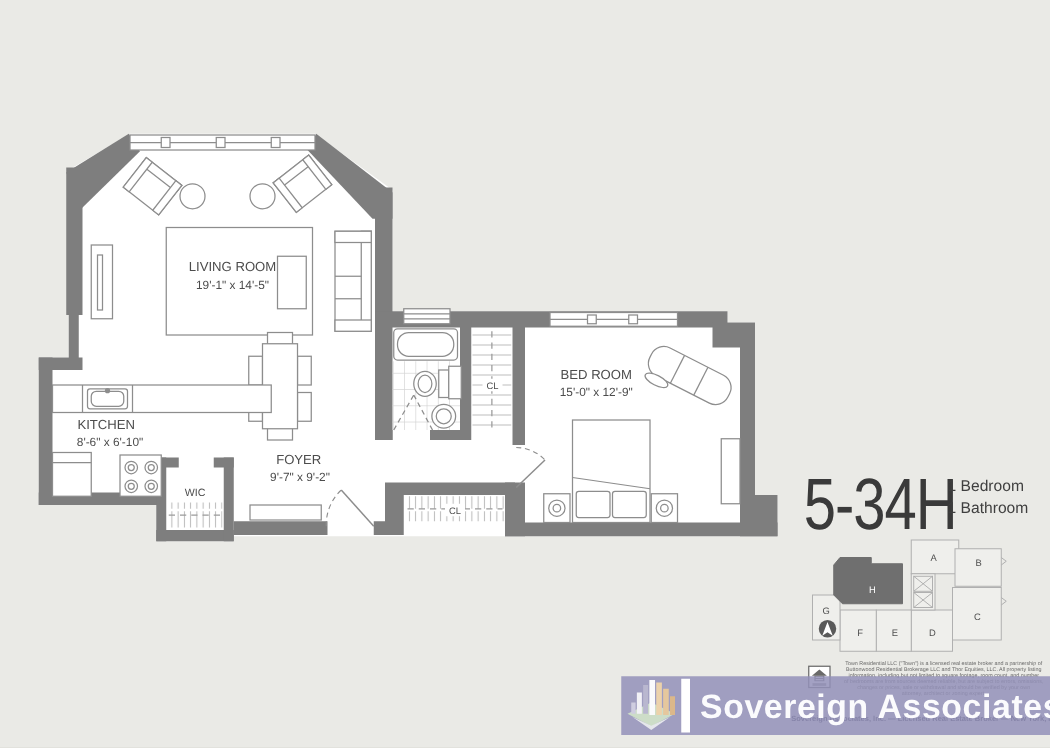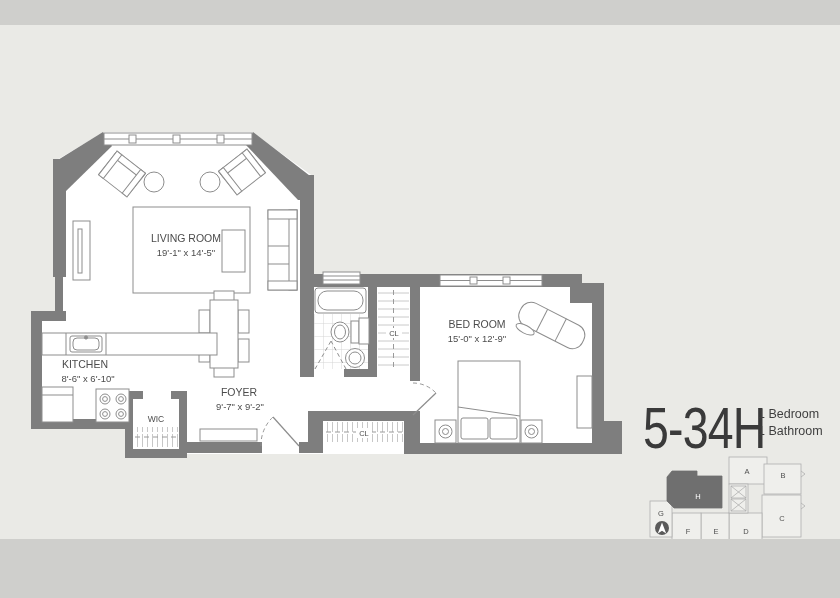--- a/index.html
+++ b/index.html
@@ -1,17 +1,17 @@
 <!DOCTYPE html>
 <html><head>
 <meta charset="utf-8">
 <style>
   html,body{margin:0;padding:0;}
   body{background:#cfcfcc;font-family:"Liberation Sans",sans-serif;}
-  #stage{width:840px;height:514px;position:relative;background:#eaeae6;overflow:hidden;margin-top:25px;}
+  #stage{width:840px;height:598px;position:relative;background:#eaeae6;overflow:hidden;}
   svg{display:block;}
   text{font-family:"Liberation Sans",sans-serif;}
 </style>
 </head>
 <body>
 
 <div id="stage">
 <svg width="840" height="598" viewBox="0 0 840 598">
   <defs>
     <pattern id="hatchV" width="5" height="24" patternUnits="userSpaceOnUse">

